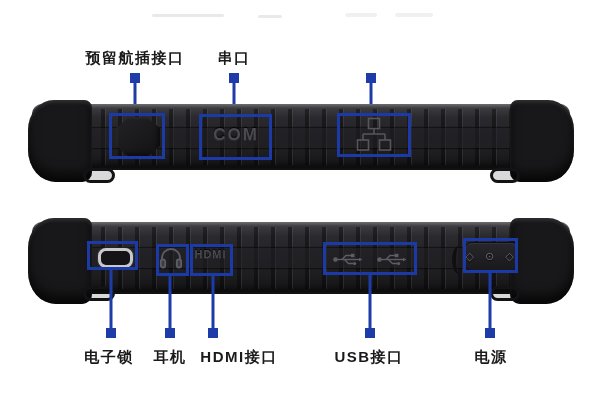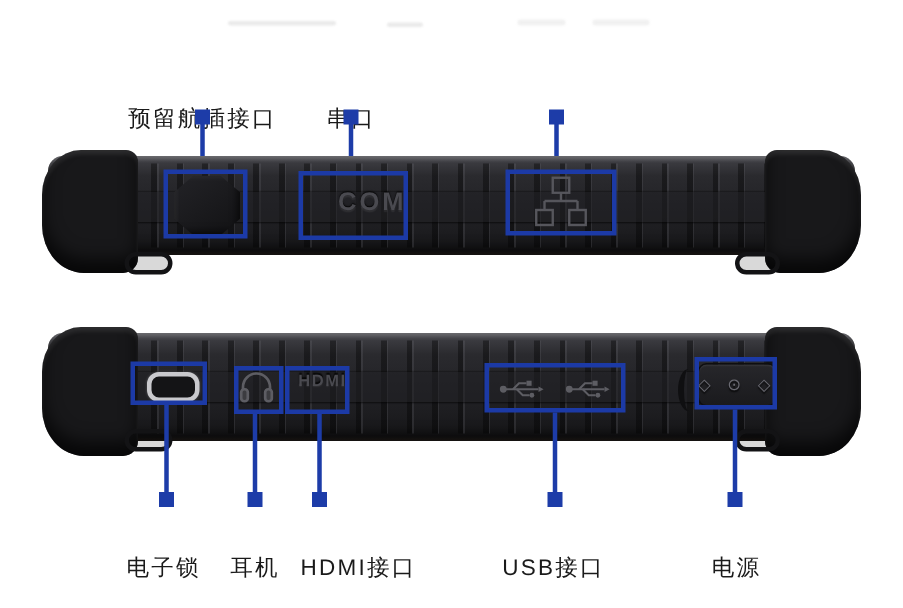--- a/index.html
+++ b/index.html
@@ -6,21 +6,21 @@
   .stage{
     position:relative;width:602px;height:405px;background:#ffffff;overflow:hidden;
     font-family:"Liberation Sans","DejaVu Sans",sans-serif;
   }
   
   .artifact{position:absolute;background:#dcdcdc;opacity:.6;filter:blur(.7px);border-radius:2px;}
 
   
   .callout-label{
     position:absolute;transform:translateX(-50%);white-space:nowrap;
-    font-size:15px;font-weight:normal;color:#1a1a1a;letter-spacing:1.5px;margin-top:21px;
+    font-size:15px;font-weight:bold;color:#1a1a1a;letter-spacing:1.5px;
   }
   .lead-sq{position:absolute;width:10px;height:10px;background:#1d3ca8;transform:translateX(-50%);}
   .lead-line{position:absolute;width:3px;background:#1d3ca8;transform:translateX(-50%);}
   .port-frame{position:absolute;border:3px solid #1c3aa6;box-sizing:border-box;background:transparent;}
 
   
   .device{position:absolute;width:546px;}
   .dev-body{
     position:absolute;left:4px;width:538px;border-radius:10px;
     background:linear-gradient(180deg,#55555a 0%,#3a3a3f 7%,#2a2a2e 20%,#232327 48%,#1d1d20 75%,#141416 100%);
@@ -42,21 +42,21 @@
   .bumper.right{right:0;border-radius:8px 26px 28px 10px / 8px 30px 32px 10px;}
   .hook{position:absolute;height:9px;border:3px solid #131315;border-radius:8px;background:rgba(0,0,0,.15);}
 
   
   .avi-port{
     position:absolute;background:linear-gradient(145deg,#232327,#121214);
     clip-path:polygon(30% 0,70% 0,100% 28%,100% 72%,70% 100%,30% 100%,0 72%,0 28%);
     box-shadow:inset 2px 2px 3px rgba(255,255,255,.05), inset -2px -3px 5px rgba(0,0,0,.6);
   }
   .emboss{
-    position:absolute;text-align:right;font-weight:bold;color:#4a4a50;
+    position:absolute;text-align:center;font-weight:bold;color:#4a4a50;
     text-shadow:0 -1px 1px rgba(0,0,0,.9),0 1px 1px rgba(255,255,255,.08);
   }
   .lock-slot{
     position:absolute;border:3px solid #c9c9cd;border-radius:8px;background:#141416;
     box-shadow:0 0 2px rgba(255,255,255,.25);
   }
   .power-panel{
     position:absolute;border-radius:6px;border:1px solid #0e0e10;
     background:linear-gradient(180deg,#27272b,#1a1a1d);
     display:flex;align-items:center;justify-content:center;

